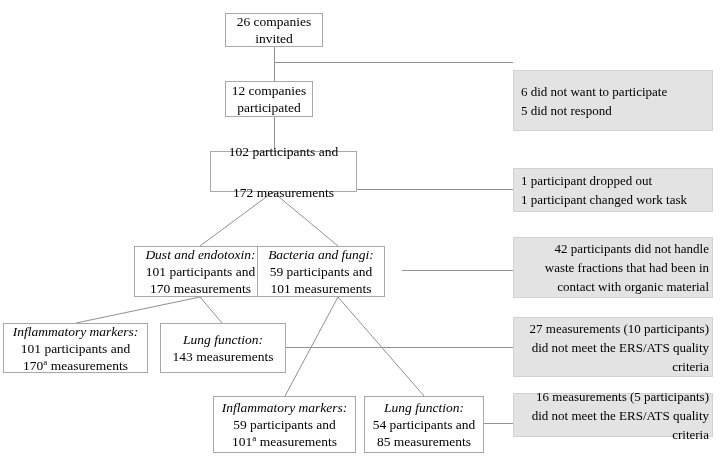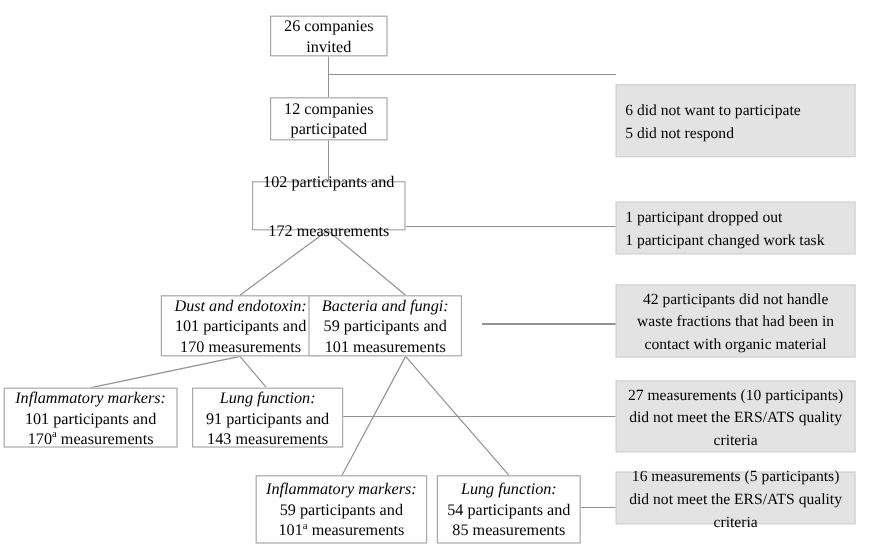--- a/index.html
+++ b/index.html
@@ -15,21 +15,21 @@
     border:1px solid #a9a9a9; display:flex; flex-direction:column;
     justify-content:center; align-items:center; text-align:center;
     font-size:13.5px; line-height:17px;
   }
   .note {
     position:absolute; box-sizing:border-box; background:#e3e3e3;
     border:1px solid #d2d2d2; display:flex; flex-direction:column;
     justify-content:center; font-size:13px; line-height:19px;
     padding:2px 4px 2px 7px;
   }
-  .note.center { text-align:center; align-items:center; padding:2px 18px; }
+  .note.center { text-align:center; align-items:flex-end; padding:2px 3px; }
   .ln { white-space:nowrap; }
   .it { font-style:italic; }
   sup { font-size:9px; line-height:0; vertical-align:super; }
 </style>
 </head>
 <body>
 
 <div class="canvas">
 
   <svg class="wires" shape-rendering="crispEdges">
@@ -46,26 +46,26 @@
     <line x1="402" y1="270" x2="513" y2="270"></line>
     <line x1="286" y1="347" x2="513" y2="347"></line>
     <line x1="484" y1="423" x2="513" y2="423"></line>
   </svg>
 
   <div class="box" style="left:225px;top:13px;width:98px;height:34px;">
     <div class="ln">26 companies</div>
     <div class="ln">invited</div>
   </div>
 
-  <div class="box" style="left:225px;top:81px;width:98px;height:36px;justify-content:space-between;">
+  <div class="box" style="left:225px;top:81px;width:88px;height:36px;justify-content:space-between;">
     <div class="ln">12 companies</div>
     <div class="ln">participated</div>
   </div>
 
-  <div class="box" style="left:210px;top:151px;width:128px;height:41px;gap:24px;">
+  <div class="box" style="left:210px;top:151px;width:147px;height:41px;gap:24px;">
     <div class="ln">102 participants and</div>
     <div class="ln">172 measurements</div>
   </div>
 
   <div class="box" style="left:134px;top:246px;width:133px;height:51px;">
     <div class="ln it">Dust and endotoxin:</div>
     <div class="ln">101 participants and</div>
     <div class="ln">170 measurements</div>
   </div>
 
@@ -76,21 +76,20 @@
   </div>
 
   <div class="box" style="left:3px;top:323px;width:145px;height:50px;">
     <div class="ln it">Inflammatory markers:</div>
     <div class="ln">101 participants and</div>
     <div class="ln"><span>170</span><sup>a</sup><span> measurements</span></div>
   </div>
 
   <div class="box" style="left:160px;top:323px;width:126px;height:50px;">
     <div class="ln it">Lung function:</div>
-    <div class="ln">91 participants and</div>
     <div class="ln">143 measurements</div>
   </div>
 
   <div class="box" style="left:213px;top:396px;width:143px;height:57px;">
     <div class="ln it">Inflammatory markers:</div>
     <div class="ln">59 participants and</div>
     <div class="ln"><span>101</span><sup>a</sup><span> measurements</span></div>
   </div>
 
   <div class="box" style="left:364px;top:396px;width:120px;height:57px;">

